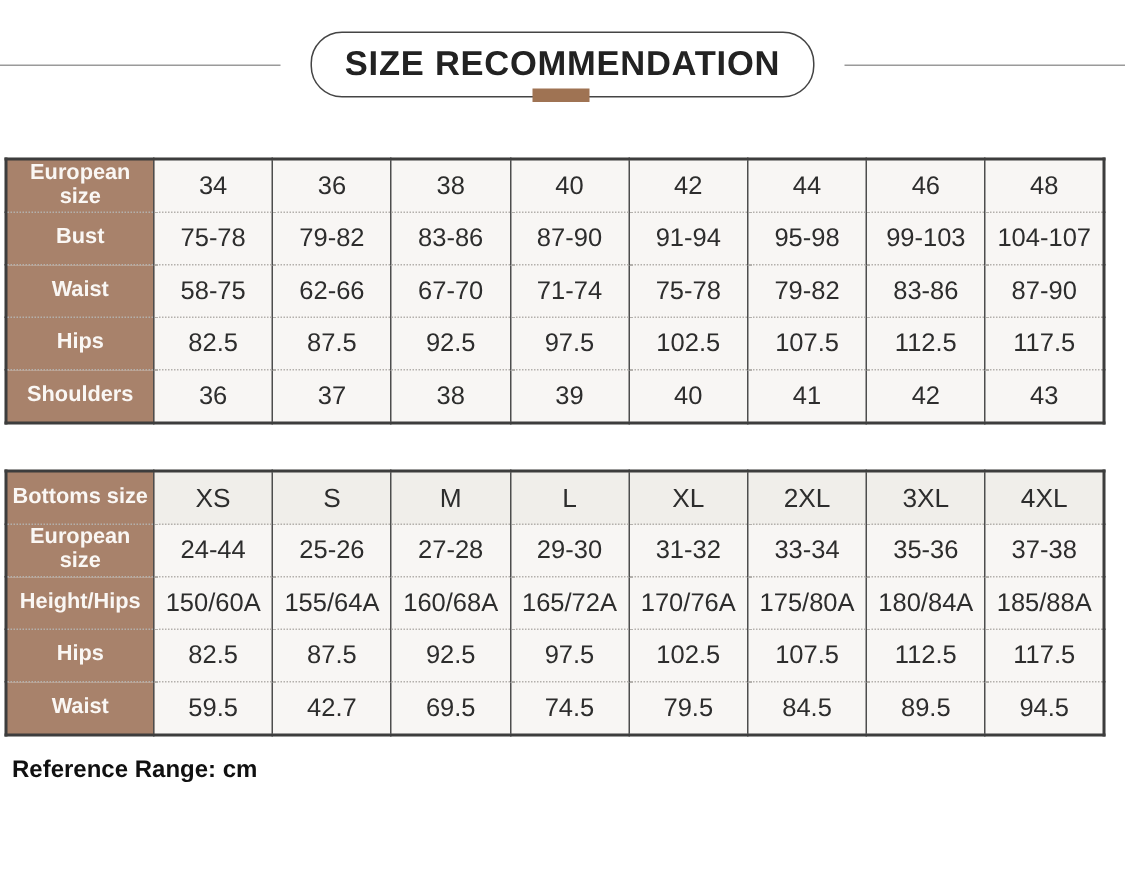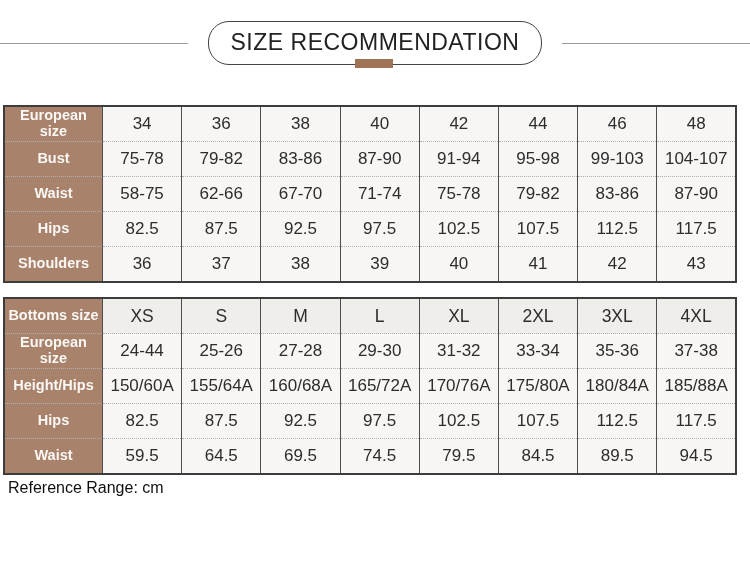--- a/index.html
+++ b/index.html
@@ -43,21 +43,21 @@
     border: 1.5px solid #444444;
     border-radius: 21px;
     padding: 7px 22px 8px 22px;
     background: #ffffff;
     position: relative;
   }
   .title-text {
     font-size: 23px;
     letter-spacing: 0.5px;
     color: #222222;
-    font-weight: 400;
+    font-weight: 700;
     white-space: nowrap;
   }
   .accent-bar {
     position: absolute;
     left: 355px;
     top: 59px;
     width: 38px;
     height: 9px;
     background: var(--accent);
     z-index: 2;
@@ -69,21 +69,21 @@
   }
   table.size-table {
     border-collapse: collapse;
     table-layout: fixed;
     width: 734px;
     margin-left: 3px;
     border: 2px solid var(--outer);
     background: var(--cell-bg);
   }
   table.size-table + table.size-table {
-    margin-top: 14px;
+    margin-top: 30px;
   }
   .size-table th, .size-table td {
     height: 34px;
     padding: 0 2px;
     text-align: center;
     vertical-align: middle;
     border-left: 1px solid var(--line-dark);
     border-top: 1px dotted var(--dotted);
   }
   .size-table tr:first-child th, .size-table tr:first-child td {
@@ -106,23 +106,23 @@
     font-size: 17px;
     font-weight: 400;
   }
   .size-table tr.size-row td {
     background: var(--size-row-bg);
     font-size: 17.5px;
   }
 
   
   .footer-note {
-    margin: 4px 0 0 8px;
+    margin: 14px 0 0 8px;
     font-size: 16px;
-    font-weight: 400;
+    font-weight: 700;
     color: #101010;
   }
 </style>
 </head>
 <body>
 
 <div class="header">
   <div class="header-row">
     <div class="h-line"></div>
     <div class="title-box">
@@ -235,21 +235,21 @@
           <td>92.5</td>
           <td>97.5</td>
           <td>102.5</td>
           <td>107.5</td>
           <td>112.5</td>
           <td>117.5</td>
         </tr>
         <tr>
           <th>Waist</th>
           <td>59.5</td>
-          <td>64.5</td>
+          <td>42.7</td>
           <td>69.5</td>
           <td>74.5</td>
           <td>79.5</td>
           <td>84.5</td>
           <td>89.5</td>
           <td>94.5</td>
         </tr>
       </tbody>
   </table>
 </div>

